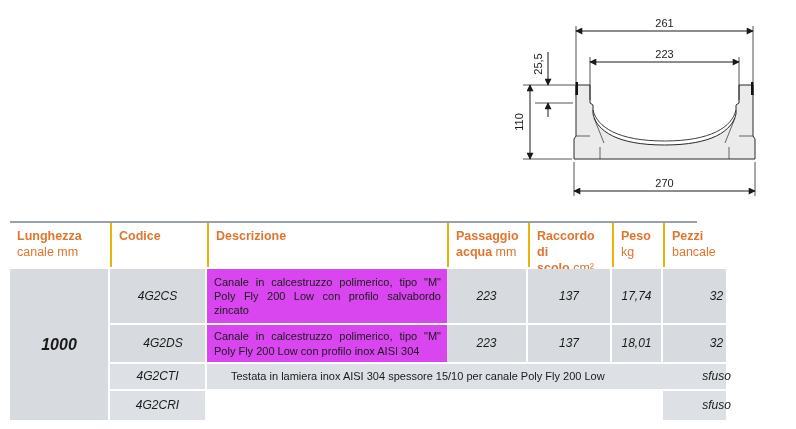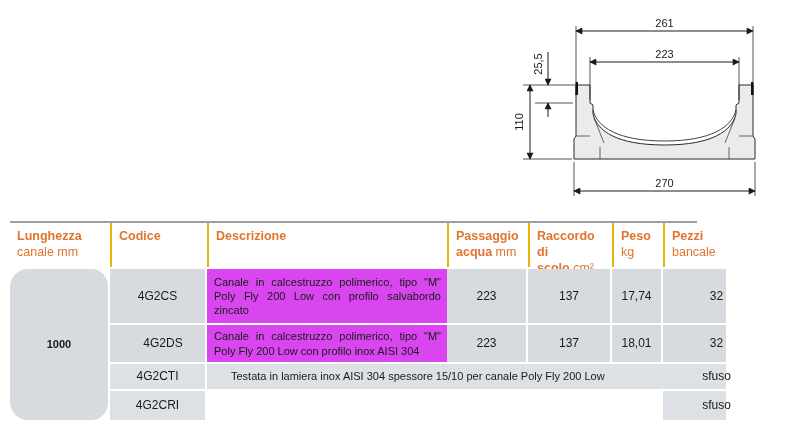--- a/index.html
+++ b/index.html
@@ -14,33 +14,33 @@
   .ptable{
     position:absolute;left:10px;top:221px;width:687px;
     display:grid;
     grid-template-columns:100px 97px 240px 81px 84px 51px 63px;
     grid-template-rows:44px 54px 37px 25px 29px;
     row-gap:2px;
     border-top:2px solid #9aa1a6;
     font-size:12px;
   }
   .cell{border-right:2px solid #fff;display:flex;align-items:center;justify-content:center;
-        background:#d7dbdf;line-height:1.2;}
+        background:#d7dbdf;line-height:1.2;font-style:italic;}
   .cell.lastcol{border-right:none;padding-left:44px;}
   .cell.lighter{background:#dde0e4;}
   .desc{justify-content:flex-start;text-align:justify;font-size:11px;line-height:1.3;
         padding:2px 6px 2px 7px;background:#d946ef;display:flex;align-items:center;}
   .desc.leftal{text-align:left;}
   .desc.lighter{background:#dde0e4;padding-left:24px;}
   .hcell{background:#fff;border-right:none;display:flex;flex-direction:column;
          align-items:flex-start;justify-content:flex-start;
          padding:5px 4px 0 7px;color:#e0752e;font-size:12.5px;line-height:1.28;}
   .hcell.hsep{border-left:2px solid #eab308;}
   .hcell b{font-weight:bold;}
-  .len{font-weight:bold;font-size:11px;border-radius:18px;}
+  .len{font-weight:bold;font-size:16px;}
   .code{font-size:12px;}
 </style>
 </head>
 <body>
 
 <svg class="drawing" viewBox="0 0 291 215" xmlns="http://www.w3.org/2000/svg">
   <defs>
     <marker id="arr" viewBox="0 0 10 10" refX="9" refY="5" markerWidth="9" markerHeight="7" orient="auto-start-reverse">
       <path d="M0,0 L10,5 L0,10 z" fill="#1a1a1a"></path>
     </marker>

